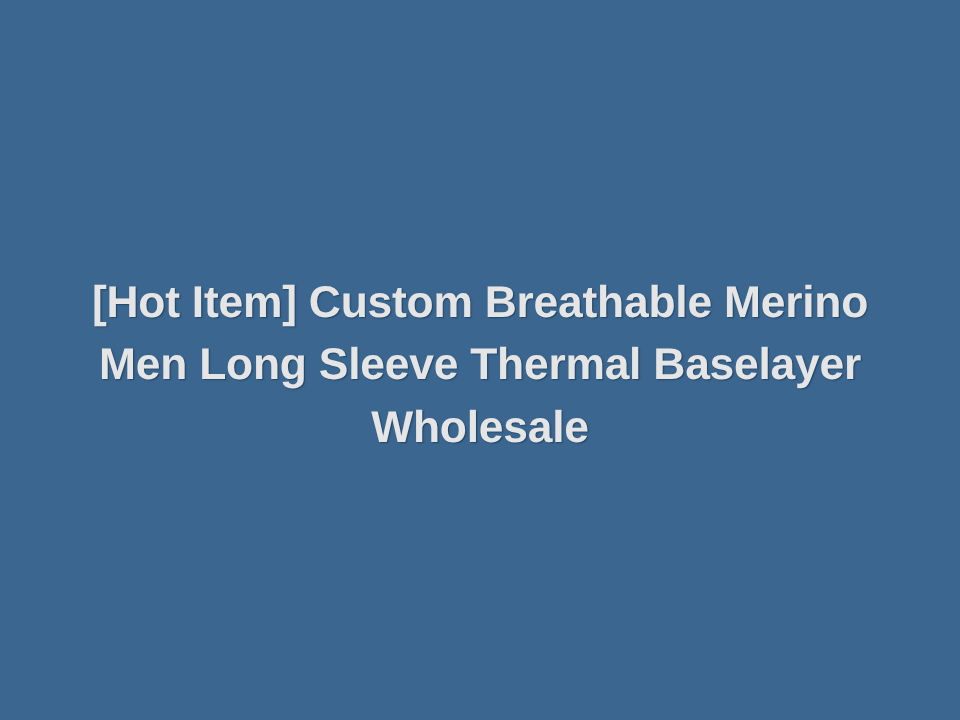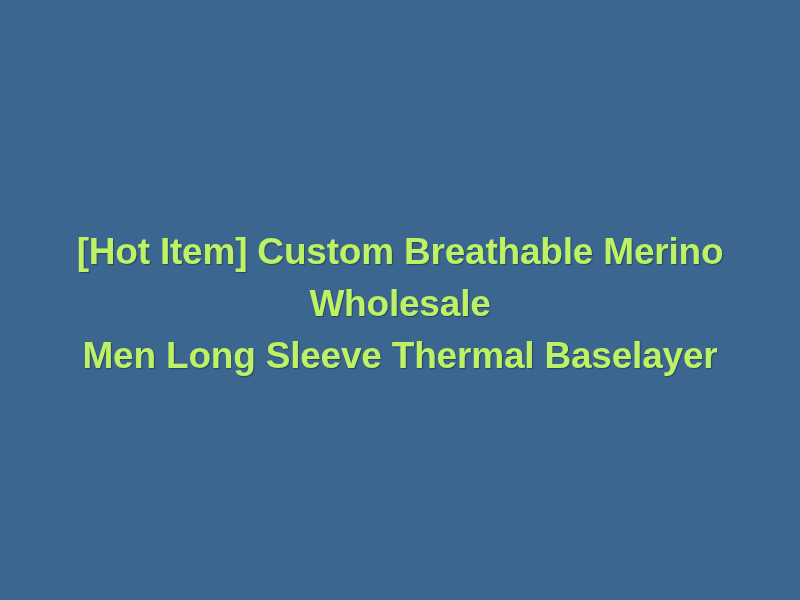--- a/index.html
+++ b/index.html
@@ -28,37 +28,37 @@
     width: 720px;
     text-align: center;
     padding: 0 10px;
     box-sizing: border-box;
     
     transform: translateY(4px);
   }
 
   .title-line {
     display: block;
-    color: #bef264;
+    color: #e5e5e5;
     font-family: "Liberation Sans", sans-serif;
     font-weight: bold;
     font-size: 37px;
     line-height: 52px;
     letter-spacing: -0.2px;
     white-space: nowrap;
     text-shadow: 1px 1px 1px rgba(19, 45, 72, 0.55);
   }
 </style>
 </head>
 <body>
 
 <div id="placeholder-canvas">
 
   <div id="product-title-block">
 
     <span class="title-line">[Hot Item] Custom Breathable Merino</span>
 
+    <span class="title-line">Men Long Sleeve Thermal Baselayer</span>
+
     <span class="title-line">Wholesale</span>
-
-    <span class="title-line">Men Long Sleeve Thermal Baselayer</span>
 
   </div>
 </div>
 
 </body></html>

